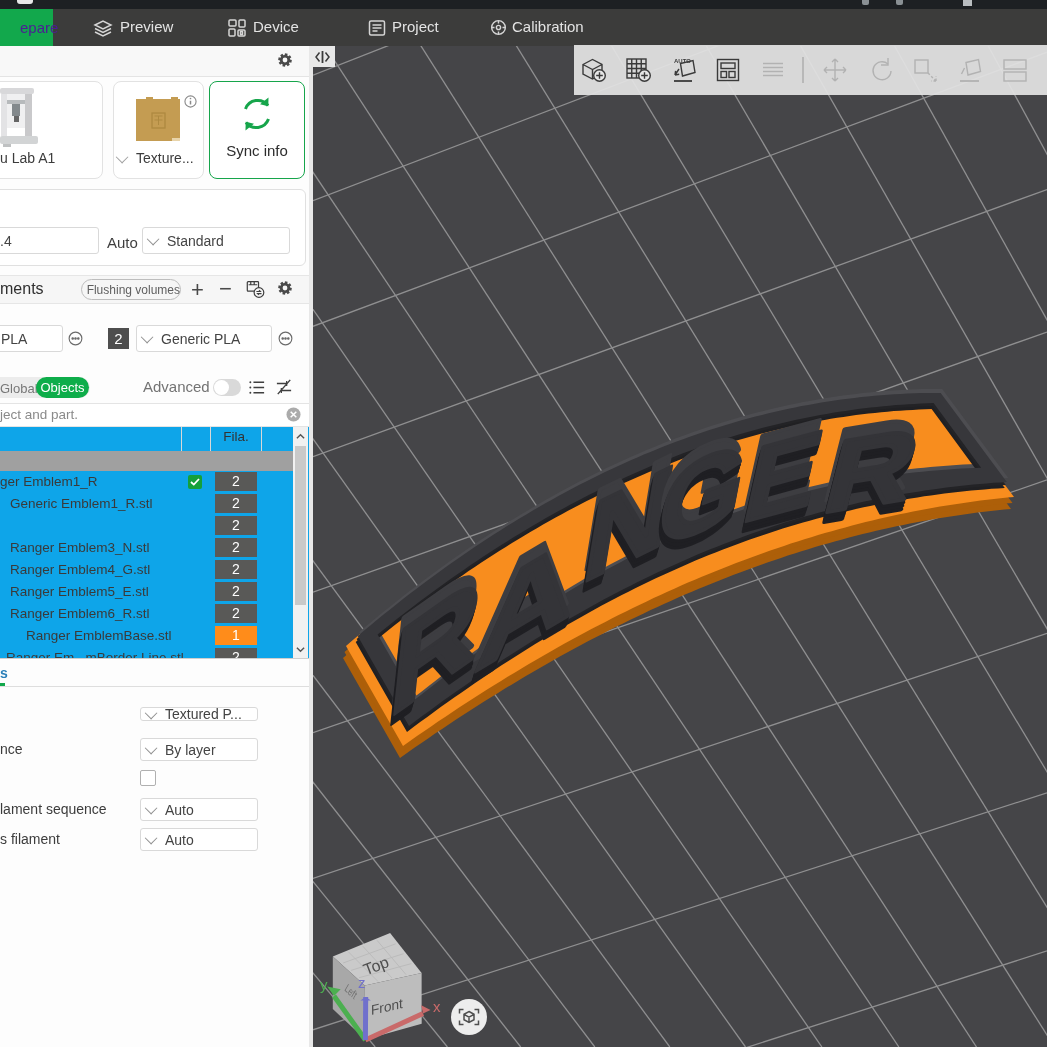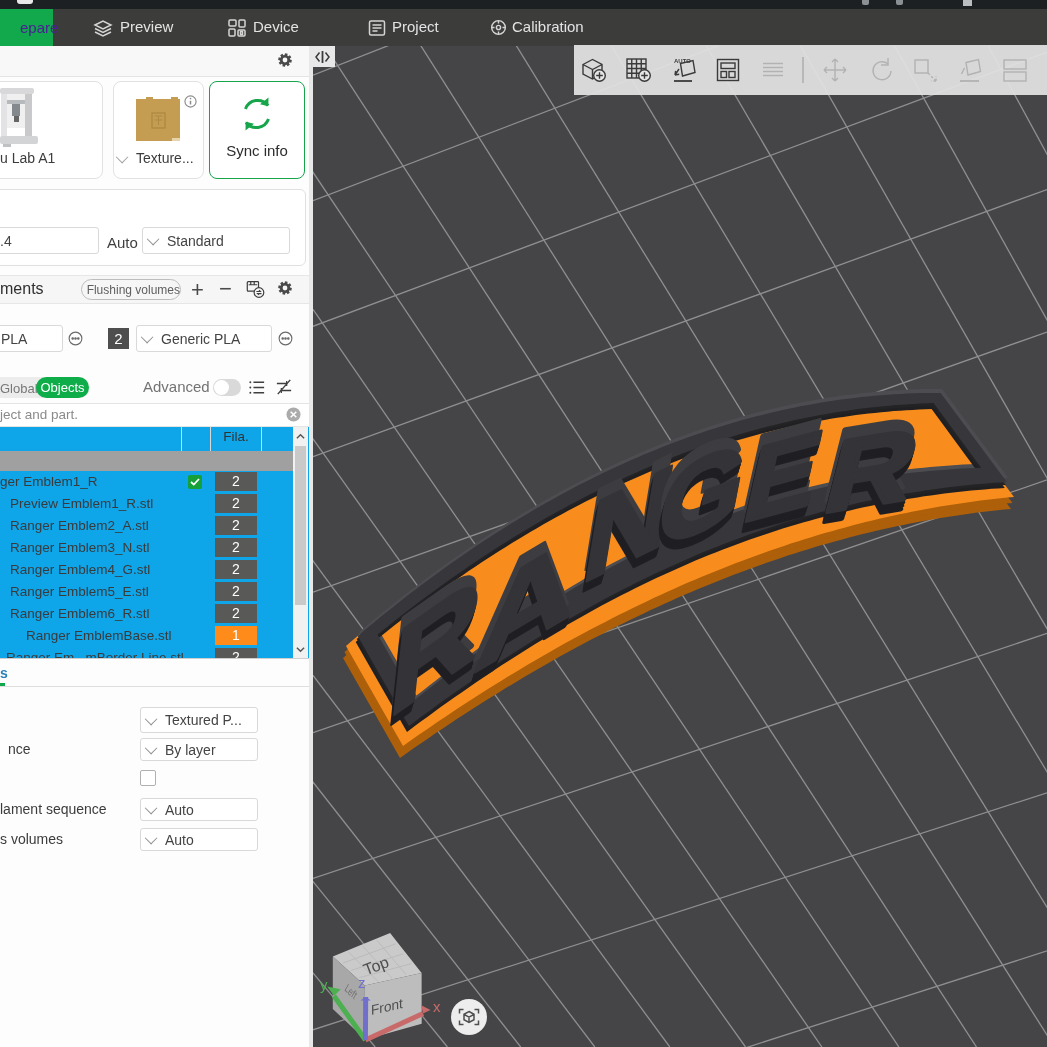--- a/index.html
+++ b/index.html
@@ -159,23 +159,22 @@
 <div class="abs" style="left:210px;top:0;width:1px;height:24px;background:#d8d8d8"></div>
 <div class="abs" style="left:261px;top:0;width:1px;height:24px;background:#d8d8d8"></div>
 <div class="abs" style="left:211px;top:2px;width:50px;text-align:center;color:#333;font-size:13.5px">Fila.</div>
 <div class="abs" style="left:0;top:24px;width:293px;height:20px;background:#a0a0a0"></div>
 <div class="row-t" style="top:44px;padding-left:0px">ger Emblem1_R</div>
 <div class="abs" style="left:188px;top:48px;width:14px;height:14px;background:#15a03a;border-radius:2px"></div>
 <svg class="abs" style="left:190px;top:51px" width="10" height="8" viewBox="0 0 10 8" fill="none" stroke="#fff" stroke-width="1.8">
         <path d="M1 4 L3.8 6.6 L9 1"></path>
       </svg>
 <div class="badge" style="left:215px;top:45px;background:#595957">2</div>
-<div class="row-t" style="top:66px;padding-left:10px">Preview Emblem1_R.stl</div>
+<div class="row-t" style="top:66px;padding-left:10px">Generic Emblem1_R.stl</div>
 <div class="badge" style="left:215px;top:67px;background:#595957">2</div>
-<div class="row-t" style="top:88px;padding-left:10px">Ranger Emblem2_A.stl</div>
 <div class="badge" style="left:215px;top:89px;background:#595957">2</div>
 <div class="row-t" style="top:110px;padding-left:10px">Ranger Emblem3_N.stl</div>
 <div class="badge" style="left:215px;top:111px;background:#595957">2</div>
 <div class="row-t" style="top:132px;padding-left:10px">Ranger Emblem4_G.stl</div>
 <div class="badge" style="left:215px;top:133px;background:#595957">2</div>
 <div class="row-t" style="top:154px;padding-left:10px">Ranger Emblem5_E.stl</div>
 <div class="badge" style="left:215px;top:155px;background:#595957">2</div>
 <div class="row-t" style="top:176px;padding-left:10px">Ranger Emblem6_R.stl</div>
 <div class="badge" style="left:215px;top:177px;background:#595957">2</div>
 <div class="row-t" style="top:198px;padding-left:26px">Ranger EmblemBase.stl</div>
@@ -188,27 +187,27 @@
 <svg class="abs" style="left:296px;top:432px" width="9" height="9" viewBox="0 0 10 10" fill="none" stroke="#555" stroke-width="1.6">
       <path d="M1 7 L5 3 L9 7"></path>
     </svg>
 <svg class="abs" style="left:296px;top:645px" width="9" height="9" viewBox="0 0 10 10" fill="none" stroke="#555" stroke-width="1.6">
       <path d="M1 3 L5 7 L9 3"></path>
     </svg>
 <div class="abs" style="left:0;top:658px;width:309px;height:1px;background:#cfcfcf"></div>
 <div class="abs" style="left:0;top:665px;color:#2a7fb8;font-size:14px;font-weight:bold">s</div>
 <div class="abs" style="left:0;top:683px;width:5px;height:3px;background:#12a84c"></div>
 <div class="abs" style="left:0;top:686px;width:309px;height:1px;background:#dedede"></div>
-<div class="dd" style="left:140px;top:707px;width:118px;height:26px"><span class="chev"></span>Textured P...</div>
-<div class="lbl" style="left:8px;top:741px">nce</div>
+<div class="dd" style="left:140px;top:707px;width:118px;height:14px"><span class="chev"></span>Textured P...</div>
+<div class="lbl" style="left:0;top:741px">nce</div>
 <div class="dd" style="left:140px;top:738px;width:118px;height:23px"><span class="chev"></span>By layer</div>
 <div class="abs" style="left:140px;top:770px;width:16px;height:16px;background:#fff;border:1px solid #b0b0b0;border-radius:2px"></div>
 <div class="lbl" style="left:0;top:801px">lament sequence</div>
 <div class="dd" style="left:140px;top:798px;width:118px;height:23px"><span class="chev"></span>Auto</div>
-<div class="lbl" style="left:0;top:831px">s volumes</div>
+<div class="lbl" style="left:0;top:831px">s filament</div>
 <div class="dd" style="left:140px;top:828px;width:118px;height:23px"><span class="chev"></span>Auto</div>
 <svg class="abs" style="left:313px;top:46px" width="734" height="1001" viewBox="313 46 734 1001">
 <rect x="313" y="46" width="734" height="1001" fill="#454548"></rect>
 <g stroke="#8f8f90" stroke-width="1.3">
 <line x1="313.0" y1="-399.8" x2="1047.0" y2="-691.2"></line>
 <line x1="313.0" y1="-281.8" x2="1047.0" y2="-573.2"></line>
 <line x1="313.0" y1="-163.8" x2="1047.0" y2="-455.2"></line>
 <line x1="313.0" y1="-45.8" x2="1047.0" y2="-337.2"></line>
 <line x1="313.0" y1="75.1" x2="1047.0" y2="-212.4"></line>
 <line x1="313.0" y1="200.7" x2="1047.0" y2="-80.1"></line>

